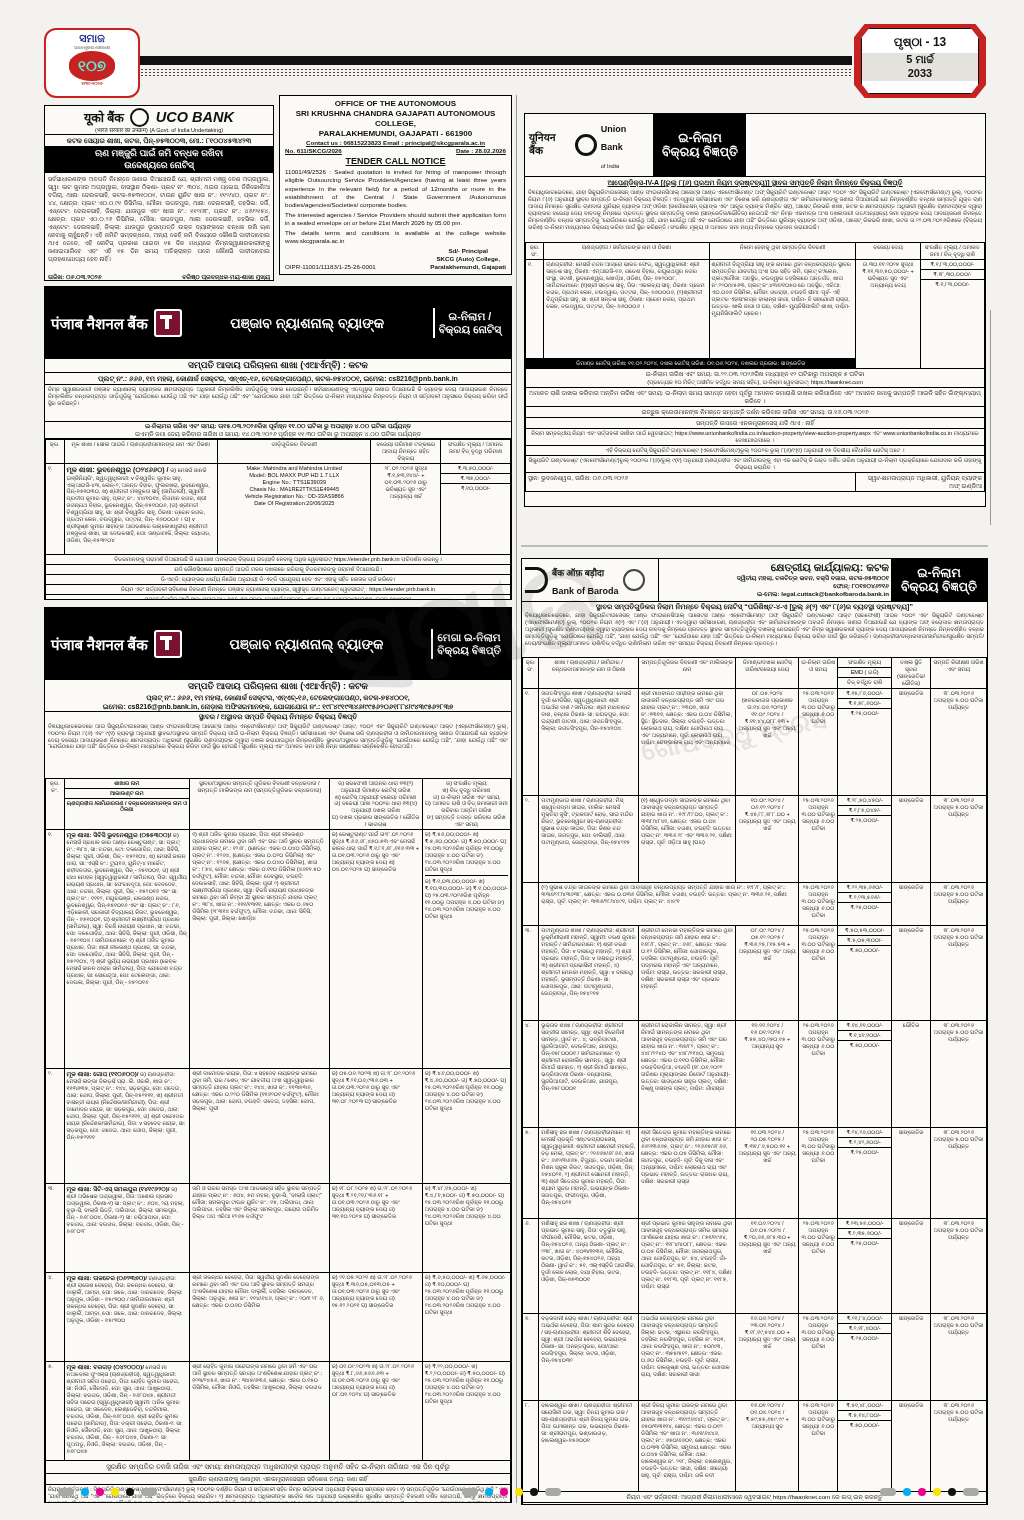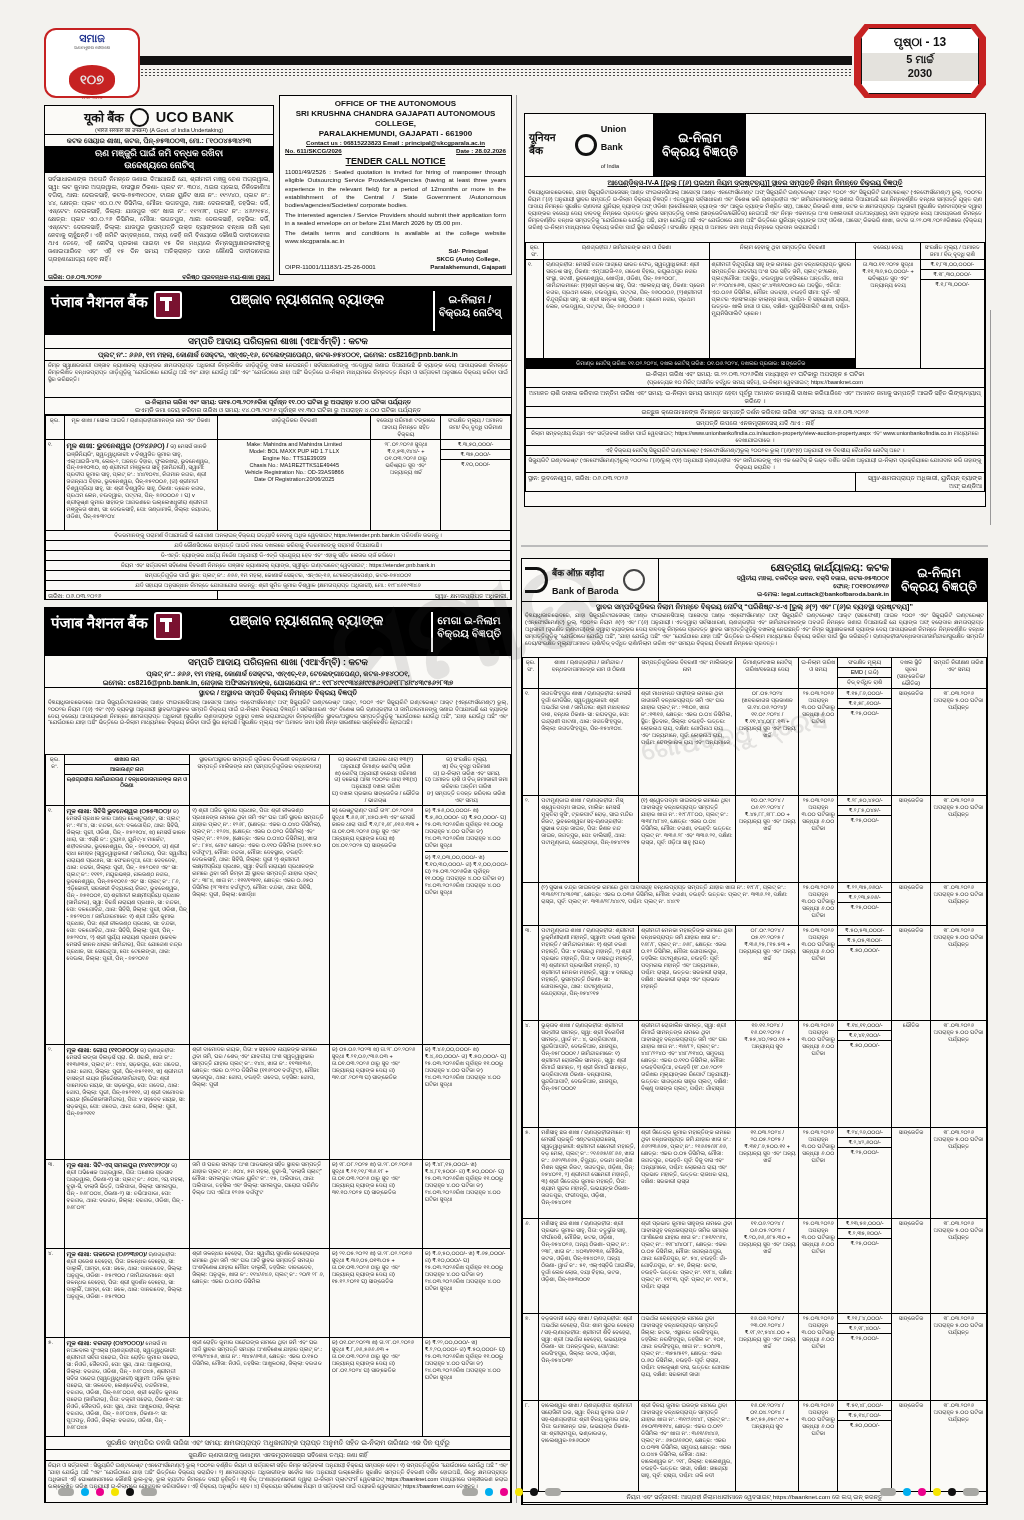--- a/index.html
+++ b/index.html
@@ -10,44 +10,44 @@
   .c{text-align:center;}
   .j{text-align:justify;}
   .u{text-decoration:underline;}
   .t5{font-size:5.6px;line-height:1.25;}
   .t6{font-size:6.2px;line-height:1.3;}
   .t7{font-size:7px;line-height:1.3;}
   .t8{font-size:8px;line-height:1.25;}
   .t9{font-size:9px;line-height:1.25;}
   .t10{font-size:10.5px;line-height:1.2;}
   .t12{font-size:12.5px;line-height:1.15;}
-  .t14{font-size:14.5px;line-height:1.1;}
+  .t14{font-size:14.5px;line-height:1.1;font-style:italic;}
   .inv{background:#000;color:#fff;}
   .grid{border-collapse:collapse;width:100%;table-layout:fixed;}
   .grid td,.grid th{border:1px solid #000;padding:1px 2px;vertical-align:top;font-weight:normal;}
   .stack>div{border-bottom:1px solid #000;padding:1px 2px;text-align:center;}
   .stack>div:last-child{border-bottom:none;}
   .pad{padding:2px 3px;}
   
   .mast-logo{left:44px;top:28px;width:96px;height:70px;border:2px solid #c62222;border-radius:12px;background:#fff;text-align:center;padding-top:2px;box-sizing:border-box;}
   .mast-title{color:#1a2e8c;font-weight:bold;font-size:11px;}
   .mast-sub{font-size:4.5px;color:#333;}
-  .mast-num{margin:15px auto 0;width:46px;height:30px;background:#c62222;border-radius:50%/45%;color:#e5e5e5;font-weight:bold;font-size:13px;line-height:30px;}
+  .mast-num{margin:1px auto 0;width:46px;height:30px;background:#c62222;border-radius:50%/45%;color:#5eead4;font-weight:bold;font-size:15px;line-height:30px;}
   .mast-years{font-size:4.5px;color:#b02020;font-weight:bold;}
   .head-rule{left:140px;top:56px;width:712px;height:9px;background:#111;}
   .head-dots{left:140px;top:68px;width:712px;height:8px;background-image:radial-gradient(#444 26%,transparent 30%);background-size:4px 3px;}
   .badge{left:854px;top:24px;width:132px;height:74px;background:#c62222;clip-path:polygon(8% 0,92% 0,100% 18%,100% 82%,92% 100%,8% 100%,0 82%,0 18%);}
   .badge-in{position:absolute;left:7px;top:4px;right:7px;bottom:4px;background:#fff;border:1.5px solid #111;clip-path:polygon(7% 0,93% 0,100% 16%,100% 84%,93% 100%,7% 100%,0 84%,0 16%);text-align:center;}
   .badge-page{font-size:12px;font-weight:bold;padding-top:6px;}
   .badge-low{margin-top:4px;background:#e4e2dd;font-size:11px;font-weight:bold;line-height:1.25;}
   
   .vrule{width:1px;background:#999;}
   .hrule{height:2px;background:#bbb;}
   
-  .pnb-bar{display:flex;background:#000;color:#fff;height:40px;padding:4px 6px;gap:6px;}
+  .pnb-bar{display:flex;align-items:center;background:#000;color:#fff;height:40px;padding:16px 6px;gap:6px;}
   .pnb-hindi{font-family:"Liberation Serif","DejaVu Serif",serif;font-weight:bold;font-size:15px;}
   .pnb-logo{width:24px;height:24px;background:#7a1230;border:2px solid #fff;border-radius:3px;position:relative;flex:0 0 auto;}
   .pnb-logo:before{content:"";position:absolute;left:4px;top:4px;width:12px;height:4px;background:#fff;}
   .pnb-logo:after{content:"";position:absolute;left:9px;top:6px;width:4px;height:12px;background:#fff;}
   .pnb-odia{font-weight:bold;font-size:14px;flex:1;text-align:center;}
   .pnb-tag{border-left:2px solid #fff;padding:2px 4px;font-weight:bold;font-size:10.5px;text-align:center;line-height:1.2;}
   .wm{position:absolute;color:rgba(60,60,60,.12);font-weight:bold;pointer-events:none;z-index:5;}
   
   .marks{position:absolute;display:flex;align-items:center;gap:7px;}
   .dot{width:8px;height:8px;border-radius:50%;}
@@ -63,21 +63,21 @@
   <div class="mast-num">୧୦୭</div>
   <div class="mast-years">୧୯୧୯-୨୦୨୬</div>
 </div>
 <div class="abs head-rule"></div>
 <div class="abs head-dots"></div>
 <div class="abs badge">
   <div class="badge-in">
     <div class="badge-page">ପୃଷ୍ଠା - 13</div>
     <div class="badge-low">
       <div>5 ମାର୍ଚ୍ଚ</div>
-      <div>2030</div>
+      <div>2033</div>
     </div>
   </div>
 </div>
 
 <div class="abs vrule" style="left:516px;top:95px;height:1408px;"></div>
 <div class="abs hrule" style="left:521px;top:545px;width:467px;"></div>
 
 <div class="wm" style="left:330px;top:560px;font-size:118px;transform:rotate(-14deg);">ସମାଜ</div>
 <div class="wm" style="left:640px;top:720px;font-size:26px;transform:rotate(-10deg);">ଗୋପବନ୍ଧୁ ପ୍ରେସ</div>
 

